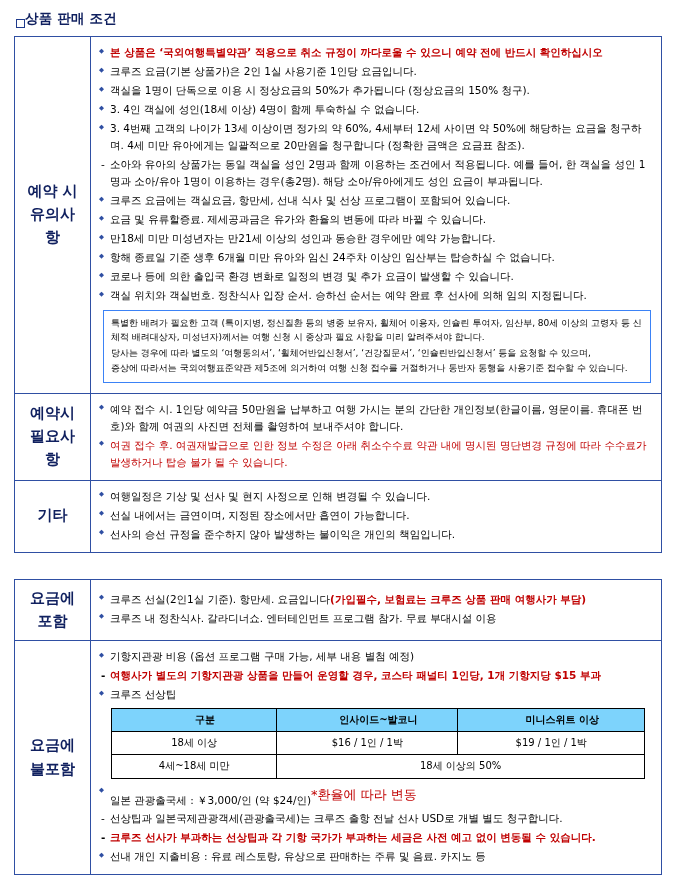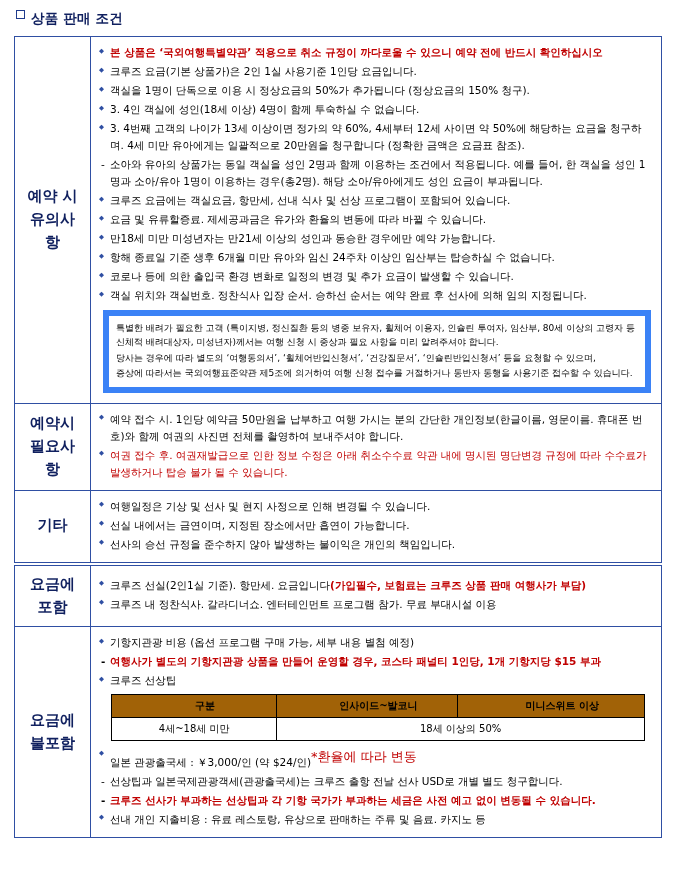--- a/index.html
+++ b/index.html
@@ -14,43 +14,42 @@
     color: #000000;
     -webkit-font-smoothing: antialiased;
   }
   .page {
     width: 676px;
     padding: 8px 14px 10px 14px;
   }
   
   .page-heading {
     display: flex;
-    align-items: flex-start;
-    gap: 6px;
+    align-items: flex-end;
     margin: 2px 0 8px 2px;
   }
   .page-heading .sq {
     width: 9px; height: 9px;
     border: 1.6px solid #1f3b8c;
     display: inline-block;
   }
   .page-heading .title {
     font-size: 13.5px;
     font-weight: bold;
     color: #10205f;
     letter-spacing: 0.2px;
   }
   
   table.blk {
     width: 100%;
     border-collapse: collapse;
     border: 1.4px solid #2f4fa3;
     table-layout: fixed;
   }
-  table.blk + table.blk { margin-top: 2px; border-radius: 17px; }
+  table.blk + table.blk { margin-top: 26px; border-radius: 17px; }
   table.blk td {
     border: 1px solid #2f4fa3;
     vertical-align: middle;
     padding: 7px 8px;
   }
   td.label {
     width: 76px;
     text-align: center;
     font-weight: bold;
     color: #10205f;
@@ -85,21 +84,21 @@
     content: "-";
     position: absolute;
     left: 2px; top: 0;
     color: #000;
   }
   li.red, .red { color: #c00000; }
   li.red.bullet::before { color: #c00000; }
   li.bold, .bold { font-weight: bold; }
   
   .note-box {
-    border: 6px solid #3b82f6;
+    border: 1px solid #3b82f6;
     margin: 6px 2px 3px 4px;
     padding: 5px 7px;
     font-size: 9px;
     line-height: 1.6;
   }
   .note-box p { margin: 0 0 1px 0; }
   
   table.fee {
     border-collapse: collapse;
     margin: 5px 0 5px 12px;
@@ -107,21 +106,21 @@
     table-layout: fixed;
   }
   table.fee td, table.fee th {
     border: 1px solid #000;
     text-align: center;
     padding: 3px 2px;
     font-size: 10px;
     font-weight: normal;
   }
   table.fee th {
-    background: #a16207;
+    background: #7dd3fc;
     font-weight: bold;
     padding-left: 24px;
   }
   .sup {
     font-size: 13px;
     vertical-align: super;
     color: #c00000;
   }
 </style>
 </head>
@@ -222,20 +221,25 @@
           </ul>
 
           <table class="fee">
             <tbody>
               <tr>
                 <th style="width:31%">구분</th>
                 <th style="width:34%">인사이드~발코니</th>
                 <th style="width:35%">미니스위트 이상</th>
               </tr>
               <tr>
+                <td>18세 이상</td>
+                <td>$16 / 1인 / 1박</td>
+                <td>$19 / 1인 / 1박</td>
+              </tr>
+              <tr>
                 <td>4세~18세 미만</td>
                 <td colspan="2">18세 이상의 50%</td>
               </tr>
             </tbody>
           </table>
 
           <ul class="blist">
             <li class="bullet"><span>일본 관광출국세 : ￥3,000/인 (약 $24/인)</span><span class="sup">*환율에 따라 변동</span></li>
             <li class="dash">선상팁과 일본국제관광객세(관광출국세)는 크루즈 출항 전날 선사 USD로 개별 별도 청구합니다.</li>
             <li class="dash red bold">크루즈 선사가 부과하는 선상팁과 각 기항 국가가 부과하는 세금은 사전 예고 없이 변동될 수 있습니다.</li>

